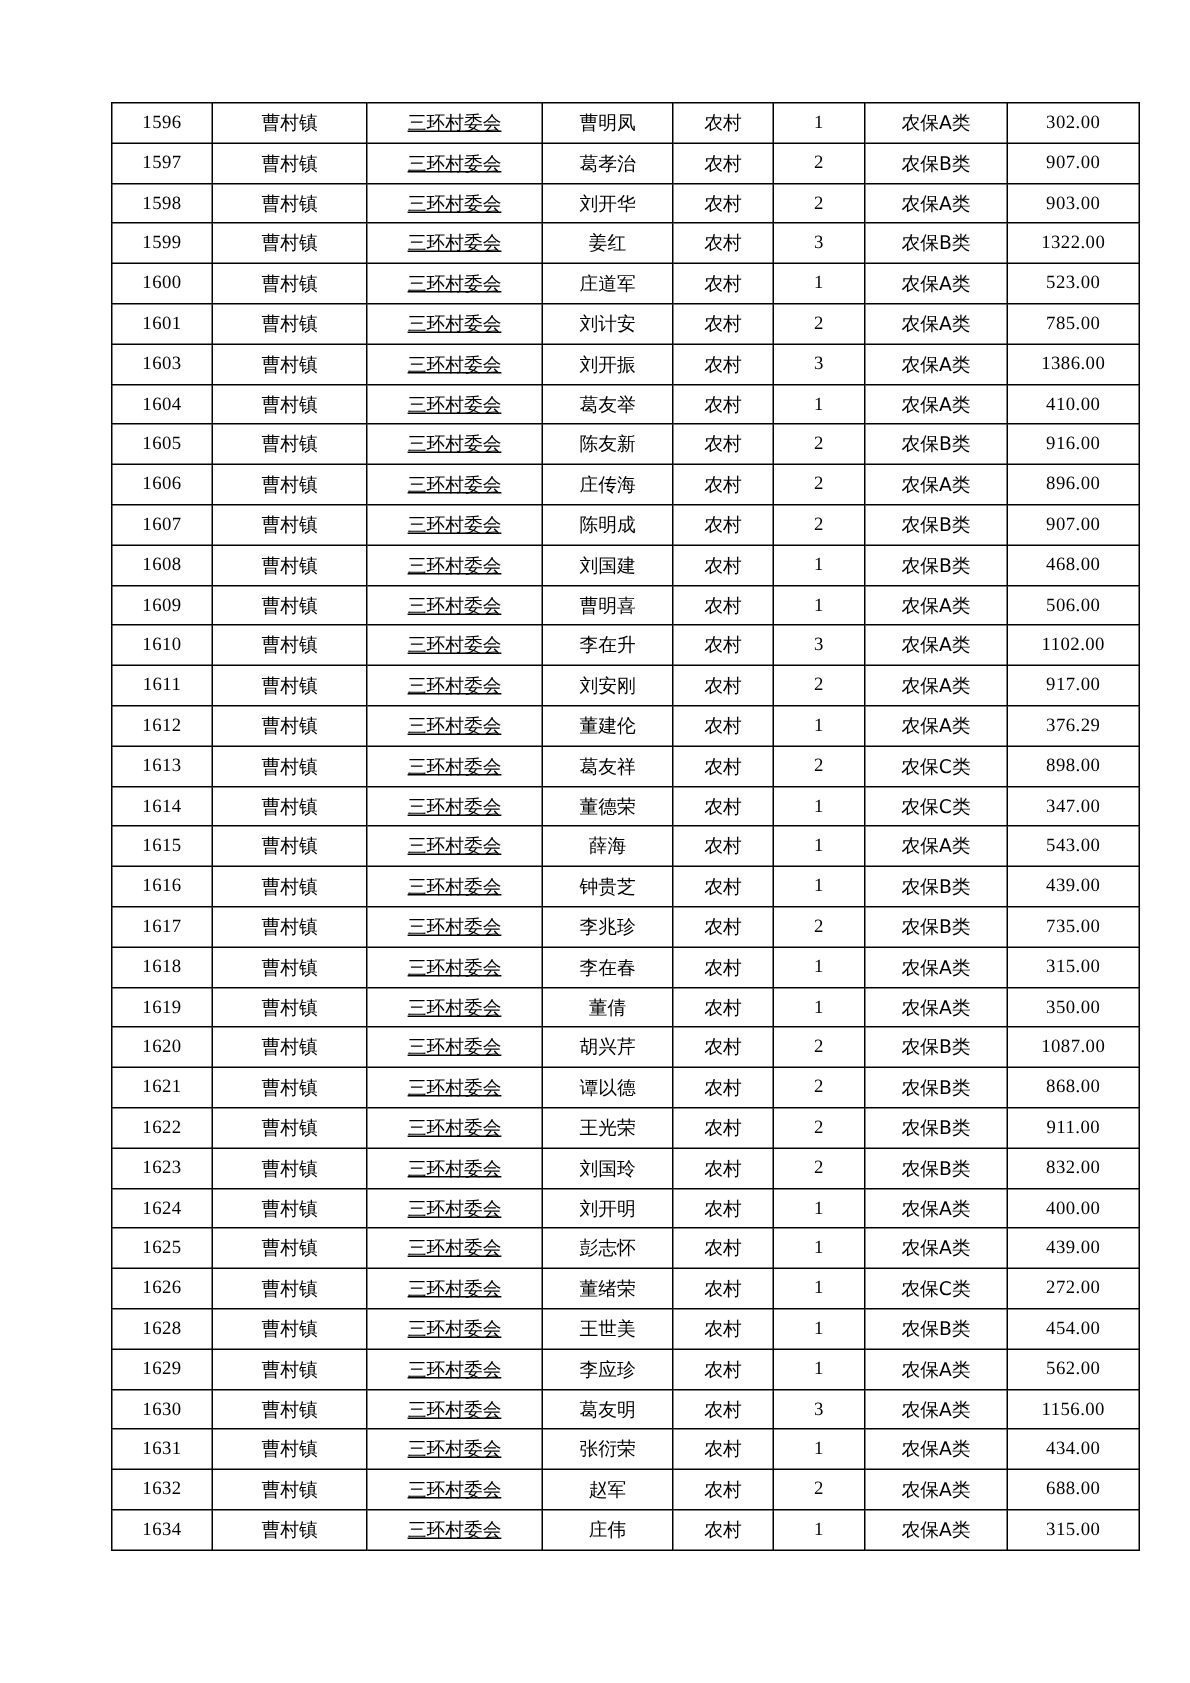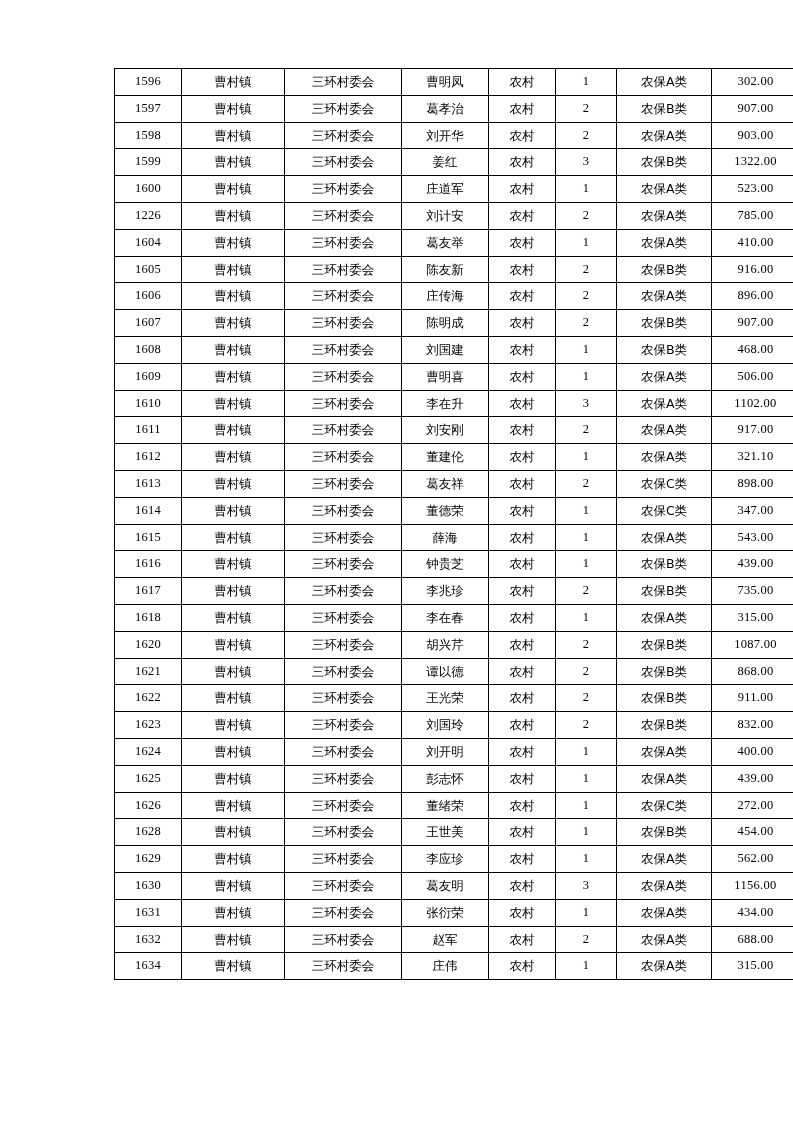--- a/index.html
+++ b/index.html
@@ -11,41 +11,41 @@
     width: 793px;
     height: 1122px;
     font-family: "Liberation Serif", "DejaVu Serif", serif;
     color: #000000;
   }
   .page {
     position: relative;
     width: 725px;
     height: 1122px;
     box-sizing: border-box;
-    padding: 68px 74px 0 114px;
+    padding: 68px 74px 0 74px;
   }
   table.data-table {
     border-collapse: collapse;
     width: 645px;
     table-layout: fixed;
   }
   table.data-table td {
     border: 1px solid #000000;
     height: 25.8px;
     padding: 0 2px;
     text-align: center;
     vertical-align: middle;
     font-size: 12.5px;
     line-height: 1.1;
     overflow: hidden;
     white-space: nowrap;
   }
   .col-seq    { width: 62px; }
   .col-town   { width: 98px; }
-  .col-vill   { width: 112px; }
+  .col-vill   { width: 112px; text-decoration: underline; }
   .col-name   { width: 82px; }
   .col-type   { width: 62px; }
   .col-num    { width: 56px; }
   .col-cat    { width: 90px; }
   .col-amount { width: 83px; }
   .cn { font-family: "DejaVu Sans", "Liberation Sans", sans-serif; font-size: 12.5px; }
   .num { font-family: "Liberation Serif", "DejaVu Serif", serif; font-size: 13px; letter-spacing: 0.3px; }
 </style>
 </head>
 <body>
@@ -97,30 +97,40 @@
           <td class="col-seq num">1600</td>
           <td class="col-town cn">曹村镇</td>
           <td class="col-vill cn">三环村委会</td>
           <td class="col-name cn">庄道军</td>
           <td class="col-type cn">农村</td>
           <td class="col-num num">1</td>
           <td class="col-cat cn">农保A类</td>
           <td class="col-amount num">523.00</td>
         </tr>
         <tr>
-          <td class="col-seq num">1226</td>
+          <td class="col-seq num">1601</td>
           <td class="col-town cn">曹村镇</td>
           <td class="col-vill cn">三环村委会</td>
           <td class="col-name cn">刘计安</td>
           <td class="col-type cn">农村</td>
           <td class="col-num num">2</td>
           <td class="col-cat cn">农保A类</td>
           <td class="col-amount num">785.00</td>
         </tr>
         <tr>
+          <td class="col-seq num">1603</td>
+          <td class="col-town cn">曹村镇</td>
+          <td class="col-vill cn">三环村委会</td>
+          <td class="col-name cn">刘开振</td>
+          <td class="col-type cn">农村</td>
+          <td class="col-num num">3</td>
+          <td class="col-cat cn">农保A类</td>
+          <td class="col-amount num">1386.00</td>
+        </tr>
+        <tr>
           <td class="col-seq num">1604</td>
           <td class="col-town cn">曹村镇</td>
           <td class="col-vill cn">三环村委会</td>
           <td class="col-name cn">葛友举</td>
           <td class="col-type cn">农村</td>
           <td class="col-num num">1</td>
           <td class="col-cat cn">农保A类</td>
           <td class="col-amount num">410.00</td>
         </tr>
         <tr>
@@ -194,21 +204,21 @@
           <td class="col-amount num">917.00</td>
         </tr>
         <tr>
           <td class="col-seq num">1612</td>
           <td class="col-town cn">曹村镇</td>
           <td class="col-vill cn">三环村委会</td>
           <td class="col-name cn">董建伦</td>
           <td class="col-type cn">农村</td>
           <td class="col-num num">1</td>
           <td class="col-cat cn">农保A类</td>
-          <td class="col-amount num">321.10</td>
+          <td class="col-amount num">376.29</td>
         </tr>
         <tr>
           <td class="col-seq num">1613</td>
           <td class="col-town cn">曹村镇</td>
           <td class="col-vill cn">三环村委会</td>
           <td class="col-name cn">葛友祥</td>
           <td class="col-type cn">农村</td>
           <td class="col-num num">2</td>
           <td class="col-cat cn">农保C类</td>
           <td class="col-amount num">898.00</td>
@@ -255,20 +265,30 @@
         </tr>
         <tr>
           <td class="col-seq num">1618</td>
           <td class="col-town cn">曹村镇</td>
           <td class="col-vill cn">三环村委会</td>
           <td class="col-name cn">李在春</td>
           <td class="col-type cn">农村</td>
           <td class="col-num num">1</td>
           <td class="col-cat cn">农保A类</td>
           <td class="col-amount num">315.00</td>
+        </tr>
+        <tr>
+          <td class="col-seq num">1619</td>
+          <td class="col-town cn">曹村镇</td>
+          <td class="col-vill cn">三环村委会</td>
+          <td class="col-name cn">董倩</td>
+          <td class="col-type cn">农村</td>
+          <td class="col-num num">1</td>
+          <td class="col-cat cn">农保A类</td>
+          <td class="col-amount num">350.00</td>
         </tr>
         <tr>
           <td class="col-seq num">1620</td>
           <td class="col-town cn">曹村镇</td>
           <td class="col-vill cn">三环村委会</td>
           <td class="col-name cn">胡兴芹</td>
           <td class="col-type cn">农村</td>
           <td class="col-num num">2</td>
           <td class="col-cat cn">农保B类</td>
           <td class="col-amount num">1087.00</td>

